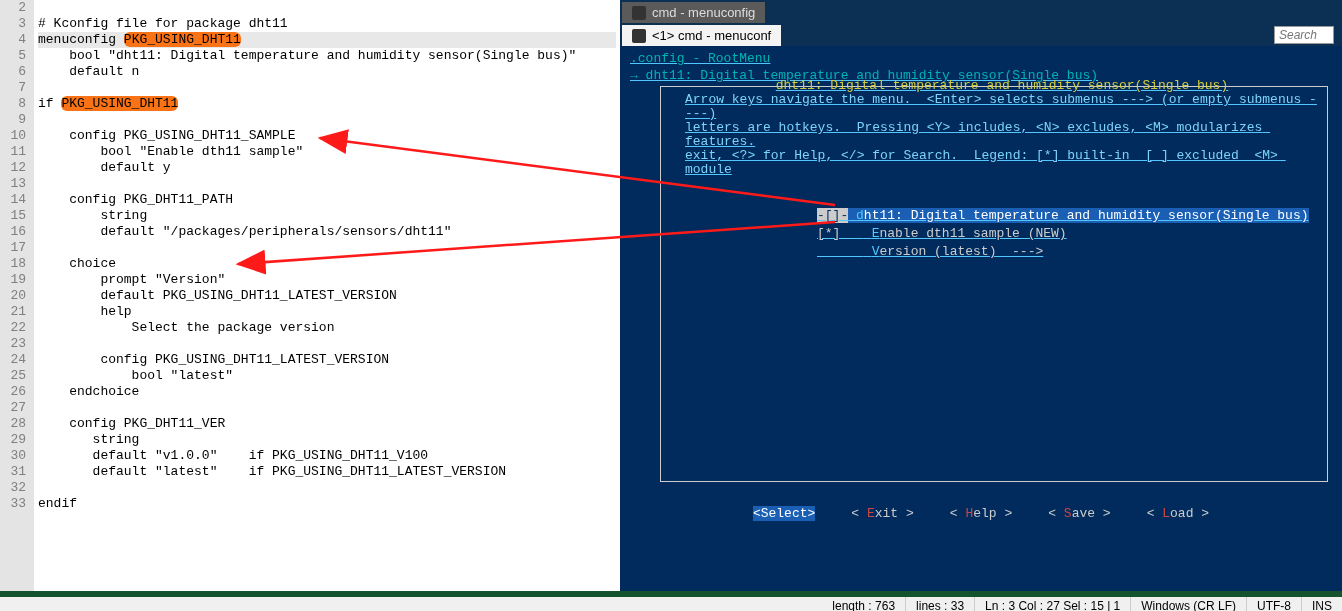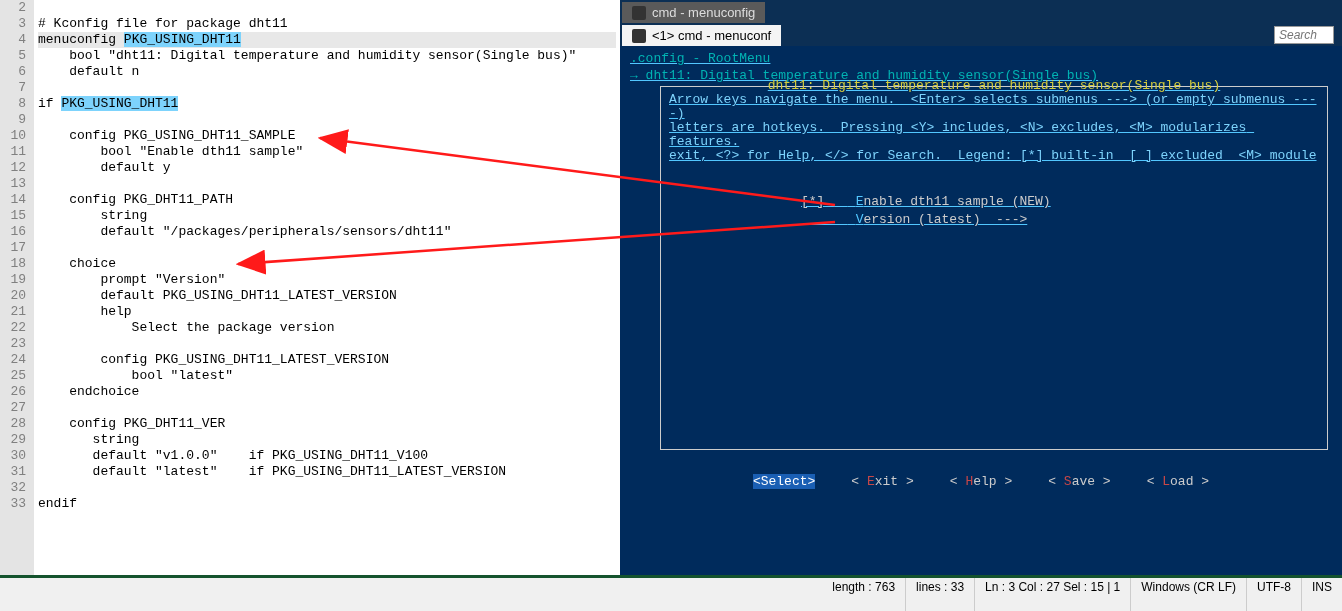--- a/index.html
+++ b/index.html
@@ -6,50 +6,50 @@
 body { font-family: "Consolas", "Courier New", monospace; font-size: 13px; overflow: hidden; }
 .container { display: flex; width: 1342px; height: 611px; }
 
 
 .editor { width: 620px; height: 100%; background: #fff; display: flex; flex-direction: column; }
 .code-area { flex: 1; display: flex; overflow: auto; }
 .gutter { background: #e4e4e4; color: #808080; text-align: right; padding: 0 8px; user-select: none; min-width: 34px; }
 .gutter div { height: 16px; line-height: 16px; }
 .code { flex: 1; padding: 16px 4px; white-space: pre; }
 .code .line { height: 16px; line-height: 16px; }
-.hl { background: #7dd3fc; }
+.hl { background: #f97316; border-radius: 6px; }
 .line-hl { background: #e8e8e8; }
 .editor-foot { background: #f0f0f0; border-top: 1px solid #ccc; font-size: 12px; font-family: Arial, sans-serif; padding: 2px 6px; }
 
 
 .term { flex: 1; background: #002b5c; display: flex; flex-direction: column; position: relative; }
 .tab-bar { background: #0c2f54; display: flex; align-items: center; }
 .tab { background: #f4f4f4; padding: 3px 10px; font-family: Arial, sans-serif; font-size: 13px; display: flex; align-items: center; gap: 6px; margin: 2px 2px 0 2px; }
 .tab-inactive { background: #5a5a5a; color: #ddd; }
 .tab-icon { width: 14px; height: 14px; display: inline-block; background: #333; border-radius: 2px; }
 .search { margin-left: auto; margin-right: 8px; width: 60px; background: #fff; border: 1px solid #999; font-style: italic; color: #8b5cf6; padding: 1px 4px; font-size: 12px; font-family: Arial; }
 .term-body { flex: 1; padding: 4px 10px; color: #52c7ff; position: relative; text-decoration: underline; }
 .term-line { white-space: pre; line-height: 17px; }
 .cyan { color: #00b3b3; }
 .hl-blue { background: #1a5fb4; color: #fff; }
 .hl-invert { background: #cccccc; color: #002b5c; }
-.menu-box { border: 1px solid #ccc; margin: 2px 4px 0 30px; padding: 6px 0 220px 0; }
+.menu-box { border: 1px solid #ccc; margin: 2px 4px 0 30px; padding: 6px 0 220px 16px; }
 .menu-header { text-align: center; color: #d6cd3d; margin-top: -15px; }
 .menu-help { color: #7dd3fc; padding: 0 8px; line-height: 14px; white-space: pre-wrap; }
 .menu-items { margin-top: 30px; padding-left: 140px; }
 .menu-item { color: #ccc; white-space: pre; line-height: 18px; }
 .menu-item .hk { color: #52c7ff; }
 .menu-buttons { text-align: center; margin-top: 24px; }
 .menu-btn { color: #ccc; display: inline-block; margin: 0 18px; }
 .menu-btn .hk { color: #c94747; }
 .menu-btn.sel { background: #1a5fb4; color: #fff; }
 .term-foot { background: #0c2f54; color: #eaeaea; font-size: 12px; padding: 3px 8px; display: flex; justify-content: space-between; }
 
 
-.status { position: absolute; bottom: 0; left: 0; right: 0; height: 36px; background: #f0f0f0; border-top: 3px solid #14532d; display: flex; font-size: 12px; font-family: Arial, sans-serif; }
+.status { position: absolute; bottom: 0; left: 0; right: 0; height: 20px; background: #f0f0f0; border-top: 6px solid #14532d; display: flex; font-size: 12px; font-family: Arial, sans-serif; }
 .status div { padding: 2px 10px; border-right: 1px solid #ccc; }
 
 
 .arrows { position: absolute; top: 0; left: 0; pointer-events: none; z-index: 100; }
 </style>
 </head>
 <body>
 
 <div class="container">
 
@@ -110,20 +110,21 @@
     </div>
     <div class="term-body">
       <div class="term-line cyan">.config - RootMenu</div>
       <div class="term-line cyan">→ dht11: Digital temperature and humidity sensor(Single bus)</div>
       <div class="menu-box">
         <div class="menu-header">dht11: Digital temperature and humidity sensor(Single bus)</div>
         <div class="menu-help">Arrow keys navigate the menu.  &lt;Enter&gt; selects submenus ---&gt; (or empty submenus ----)
 letters are hotkeys.  Pressing &lt;Y&gt; includes, &lt;N&gt; excludes, &lt;M&gt; modularizes features.
 exit, &lt;?&gt; for Help, &lt;/&gt; for Search.  Legend: [*] built-in  [ ] excluded  &lt;M&gt; module</div>
         <div class="menu-items" id="menu-items">
+            <div class="menu-item"><span class="hl-invert">-[]-</span><span class="hl-blue"> <span class="hk">d</span><span>ht11: Digital temperature and humidity sensor(Single bus)</span></span></div>
             <div class="menu-item"><span>[*]   </span><span> <span class="hk">E</span><span>nable dth11 sample (NEW)</span></span></div>
             <div class="menu-item"><span>      </span><span> <span class="hk">V</span><span>ersion (latest)  ---&gt;</span></span></div>
           </div>
       </div>
       <div class="menu-buttons" id="menu-buttons"><span class="menu-btn sel">&lt;Select&gt;</span><span class="menu-btn">&lt; <span class="hk">E</span>xit &gt;</span><span class="menu-btn">&lt; <span class="hk">H</span>elp &gt;</span><span class="menu-btn">&lt; <span class="hk">S</span>ave &gt;</span><span class="menu-btn">&lt; <span class="hk">L</span>oad &gt;</span></div>
     </div>
     <div class="term-foot">
       <span>kconfig-mconf.exe*[32]:12712</span>
       <span>« 180206[64]   1/1   [+]  NUM   PRI</span>
     </div>

